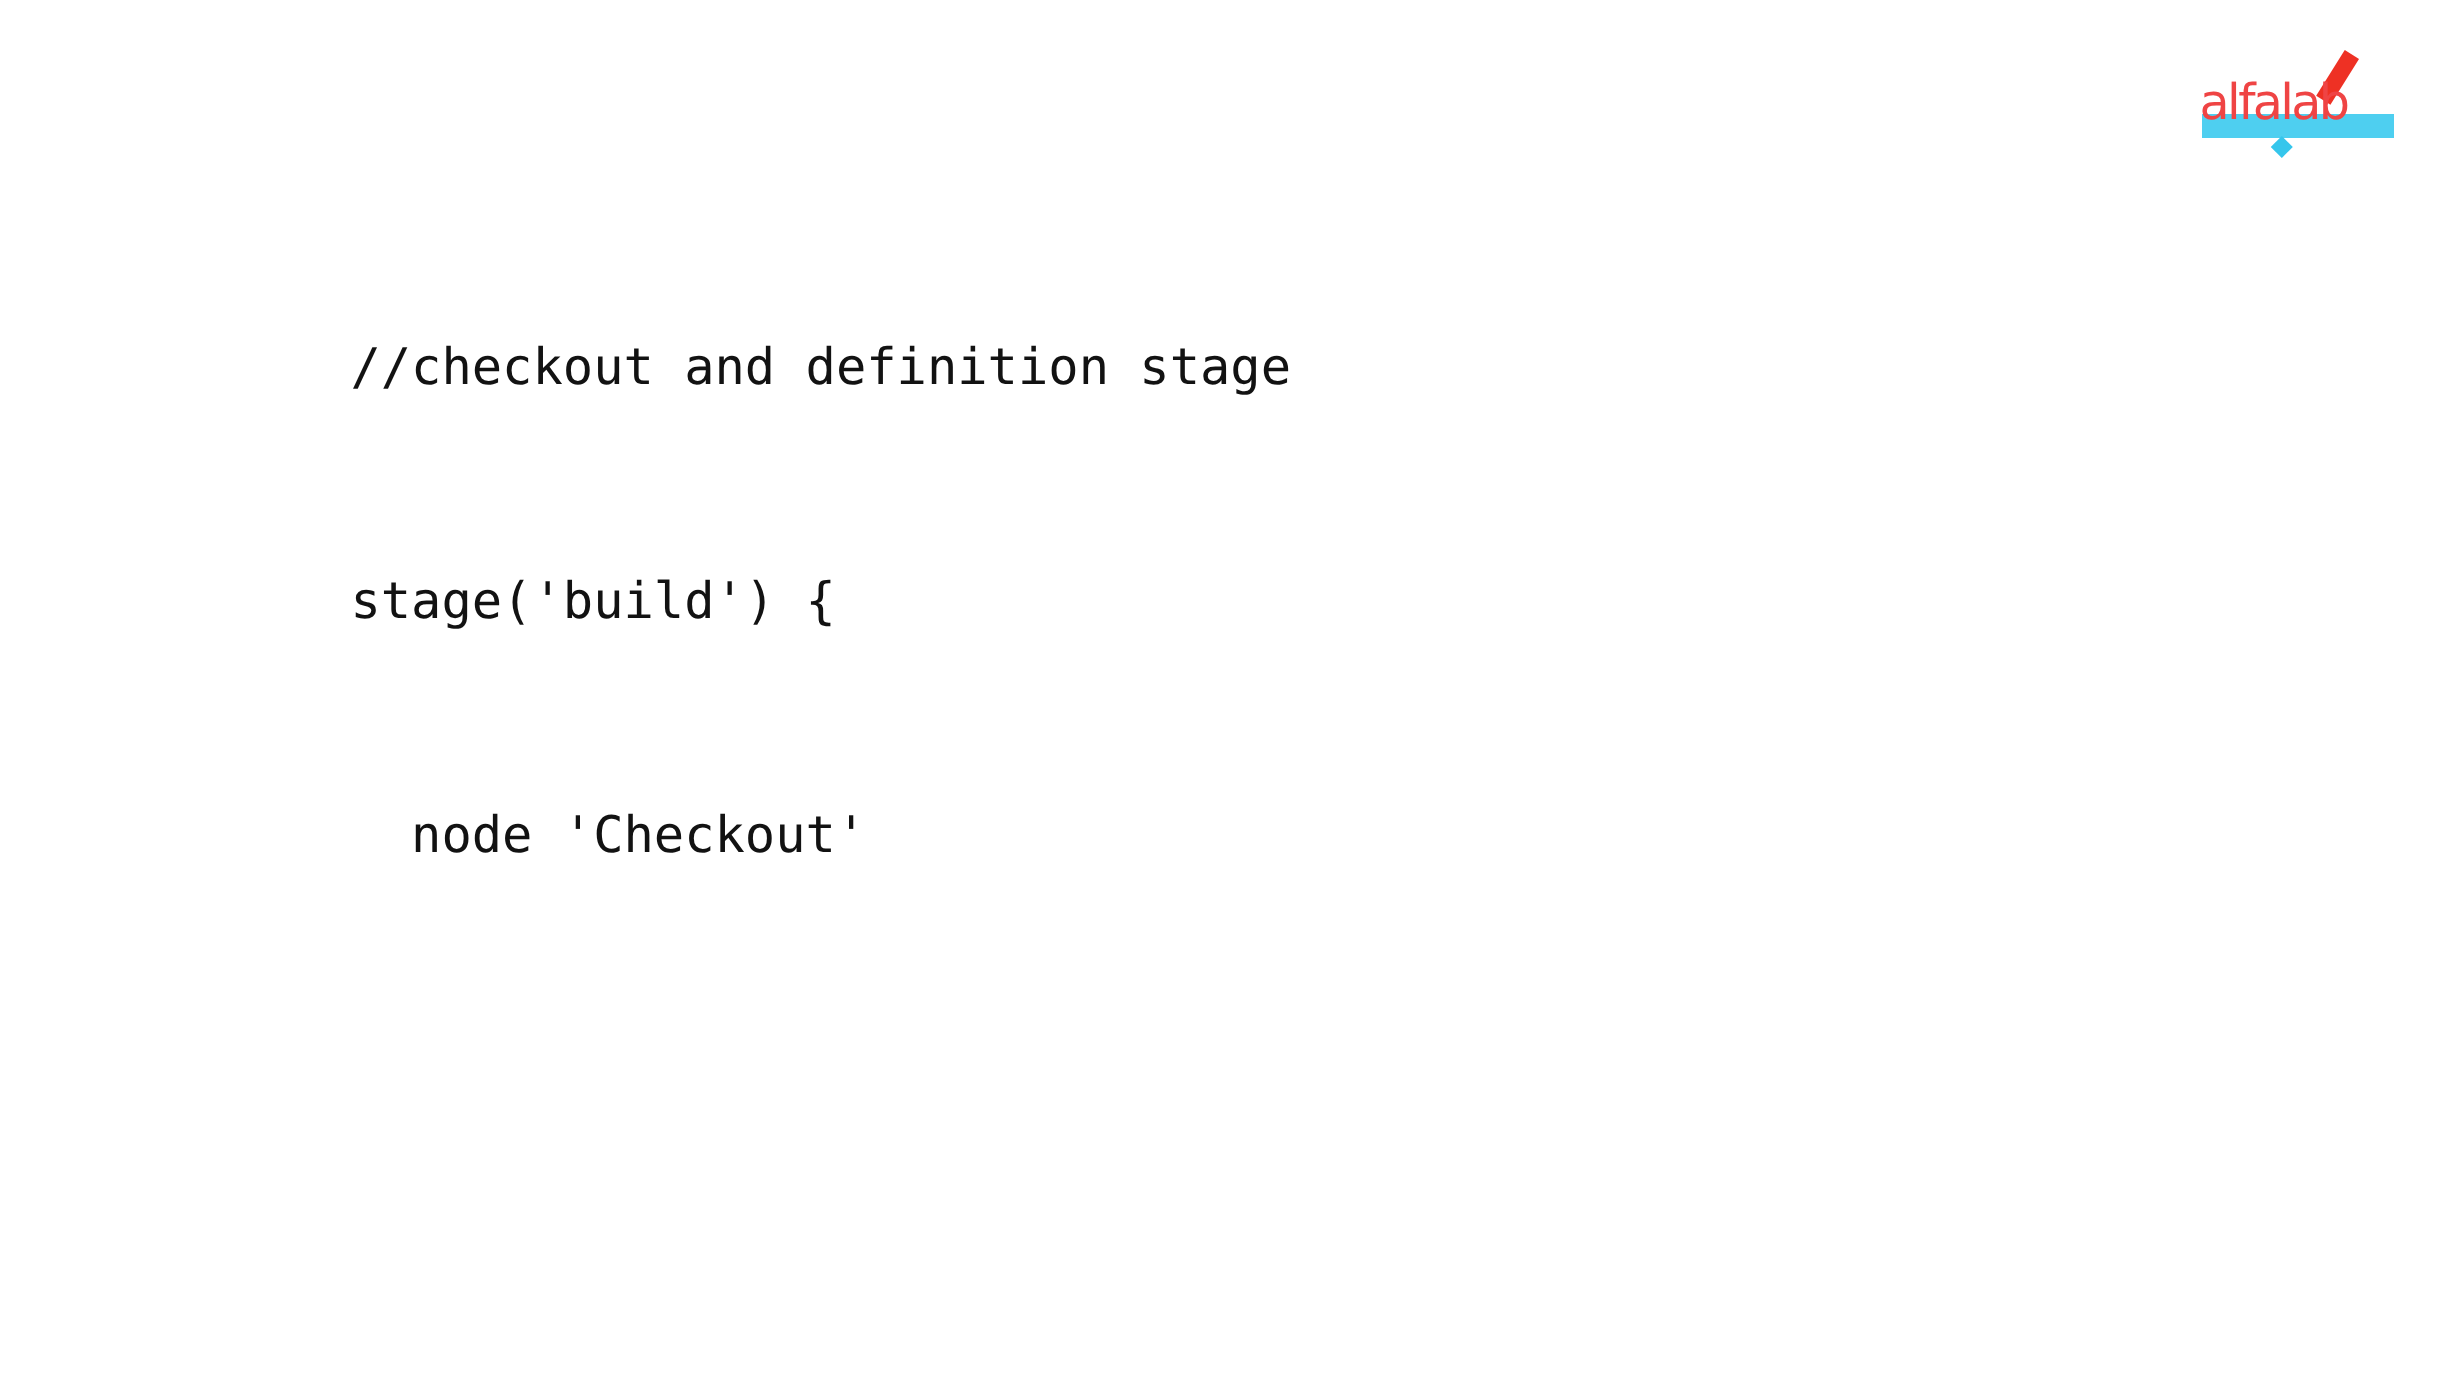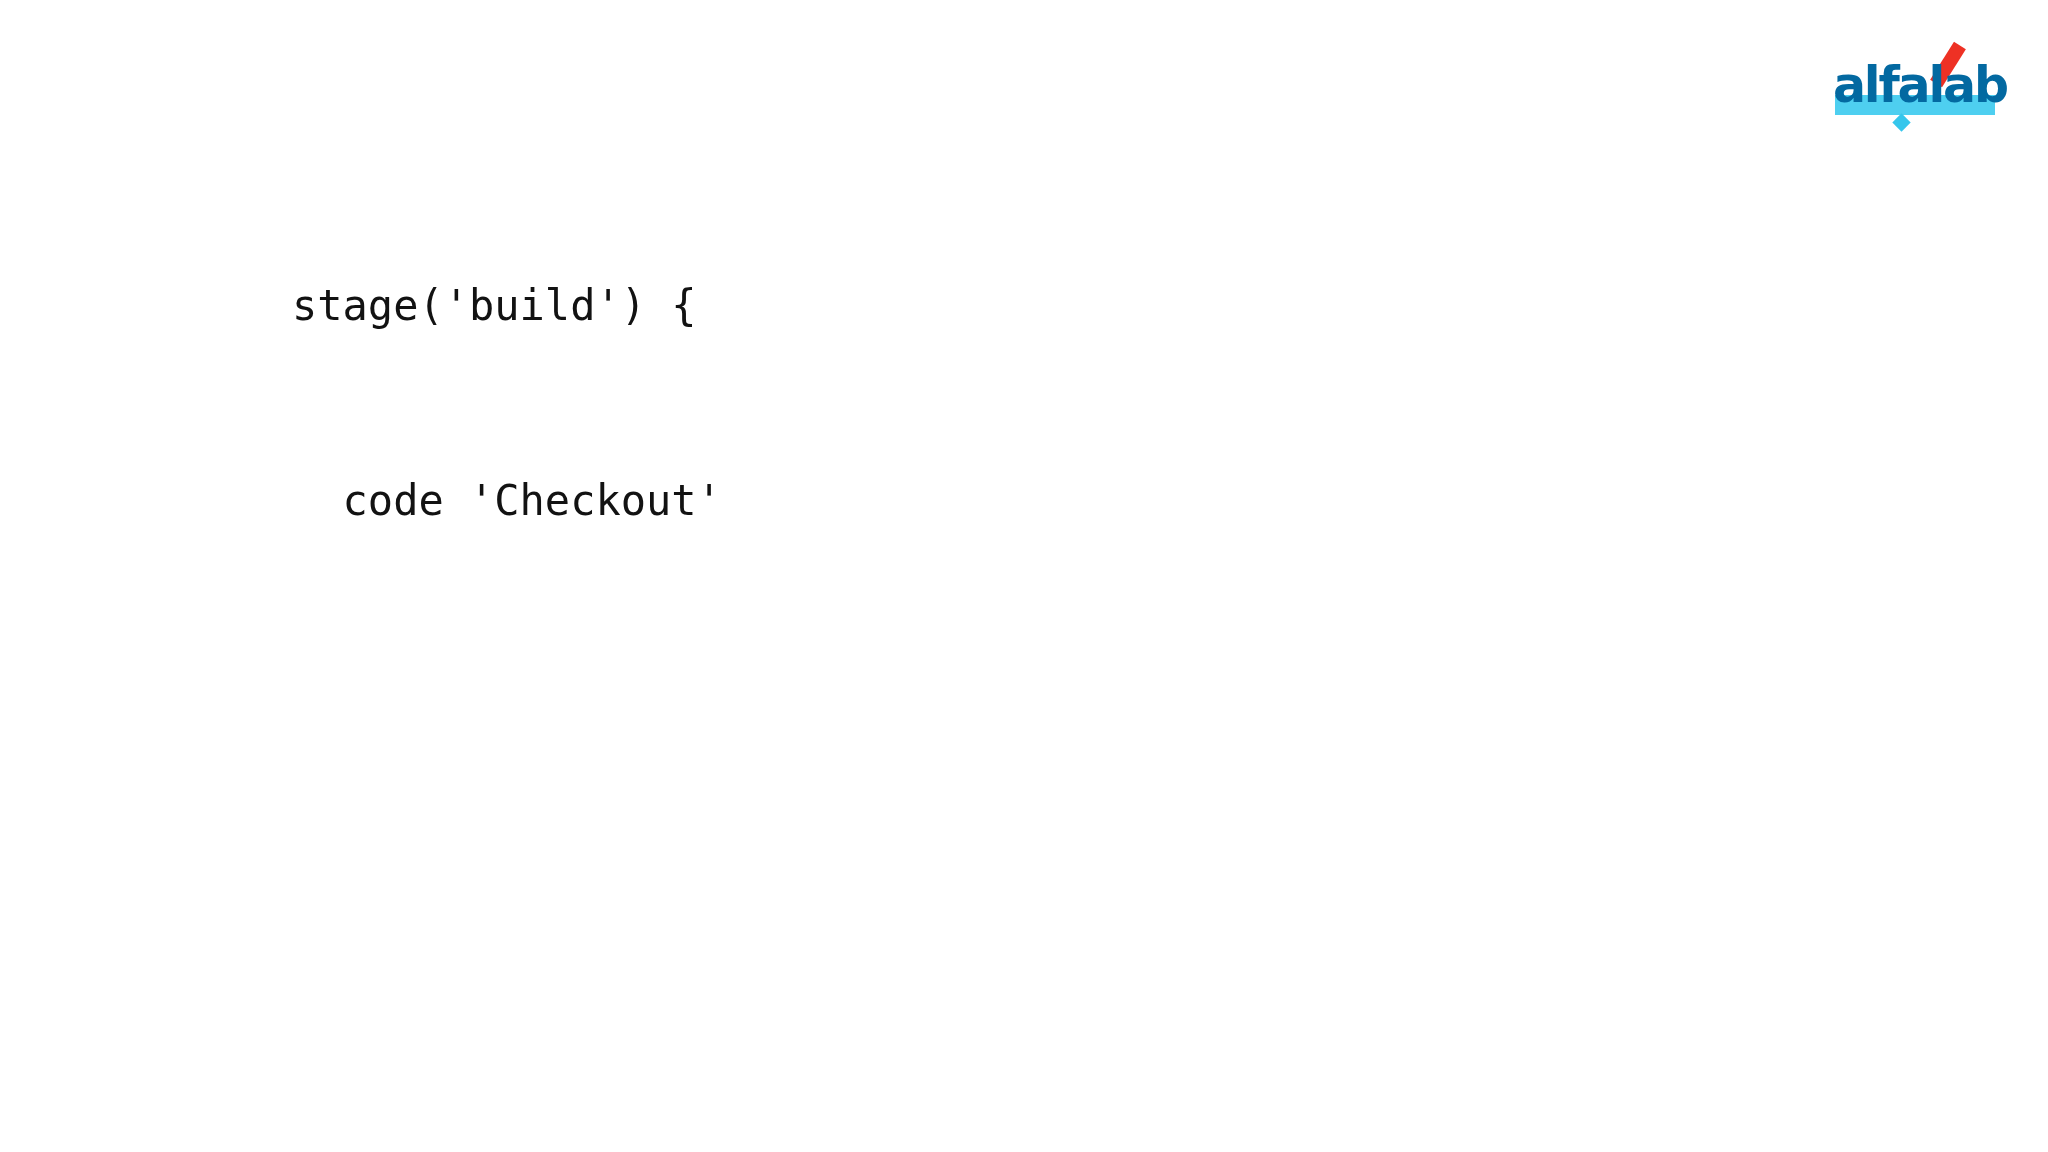--- a/index.html
+++ b/index.html
@@ -29,25 +29,25 @@
     top: 55px;
     width: 160px;
     height: 20px;
     background: #4ECFF0;
   }
   #brand-logo .logo-word {
     position: absolute;
     left: 0px;
     top: 21px;
     font-family: "DejaVu Sans", sans-serif;
-    font-weight: bold;
-    font-size: 49px;
+    font-weight: normal;
+    font-size: 41px;
     line-height: 49px;
     letter-spacing: -2.2px;
-    color: #0369a1;
+    color: #ef4444;
     white-space: nowrap;
   }
   #brand-logo .logo-slash {
     position: absolute;
     left: 108px;
     top: 2px;
     width: 14px;
     height: 45px;
     background: #EE3124;
     transform: rotate(32deg);
@@ -85,22 +85,23 @@
 <body>
 
 <div id="brand-logo">
   <div class="logo-bar"></div>
   <div class="logo-slash"></div>
   <div class="logo-word">alfalab</div>
   <div class="logo-diamond"></div>
 </div>
 
 <div id="code-block">
+  <div class="code-line">//checkout and definition stage</div>
   <div class="code-line">stage('build') {</div>
-  <div class="code-line">  code 'Checkout'</div>
+  <div class="code-line">  node 'Checkout'</div>
   <div class="code-line blank"></div>
   
   
   
   
   
   
   
   
   

